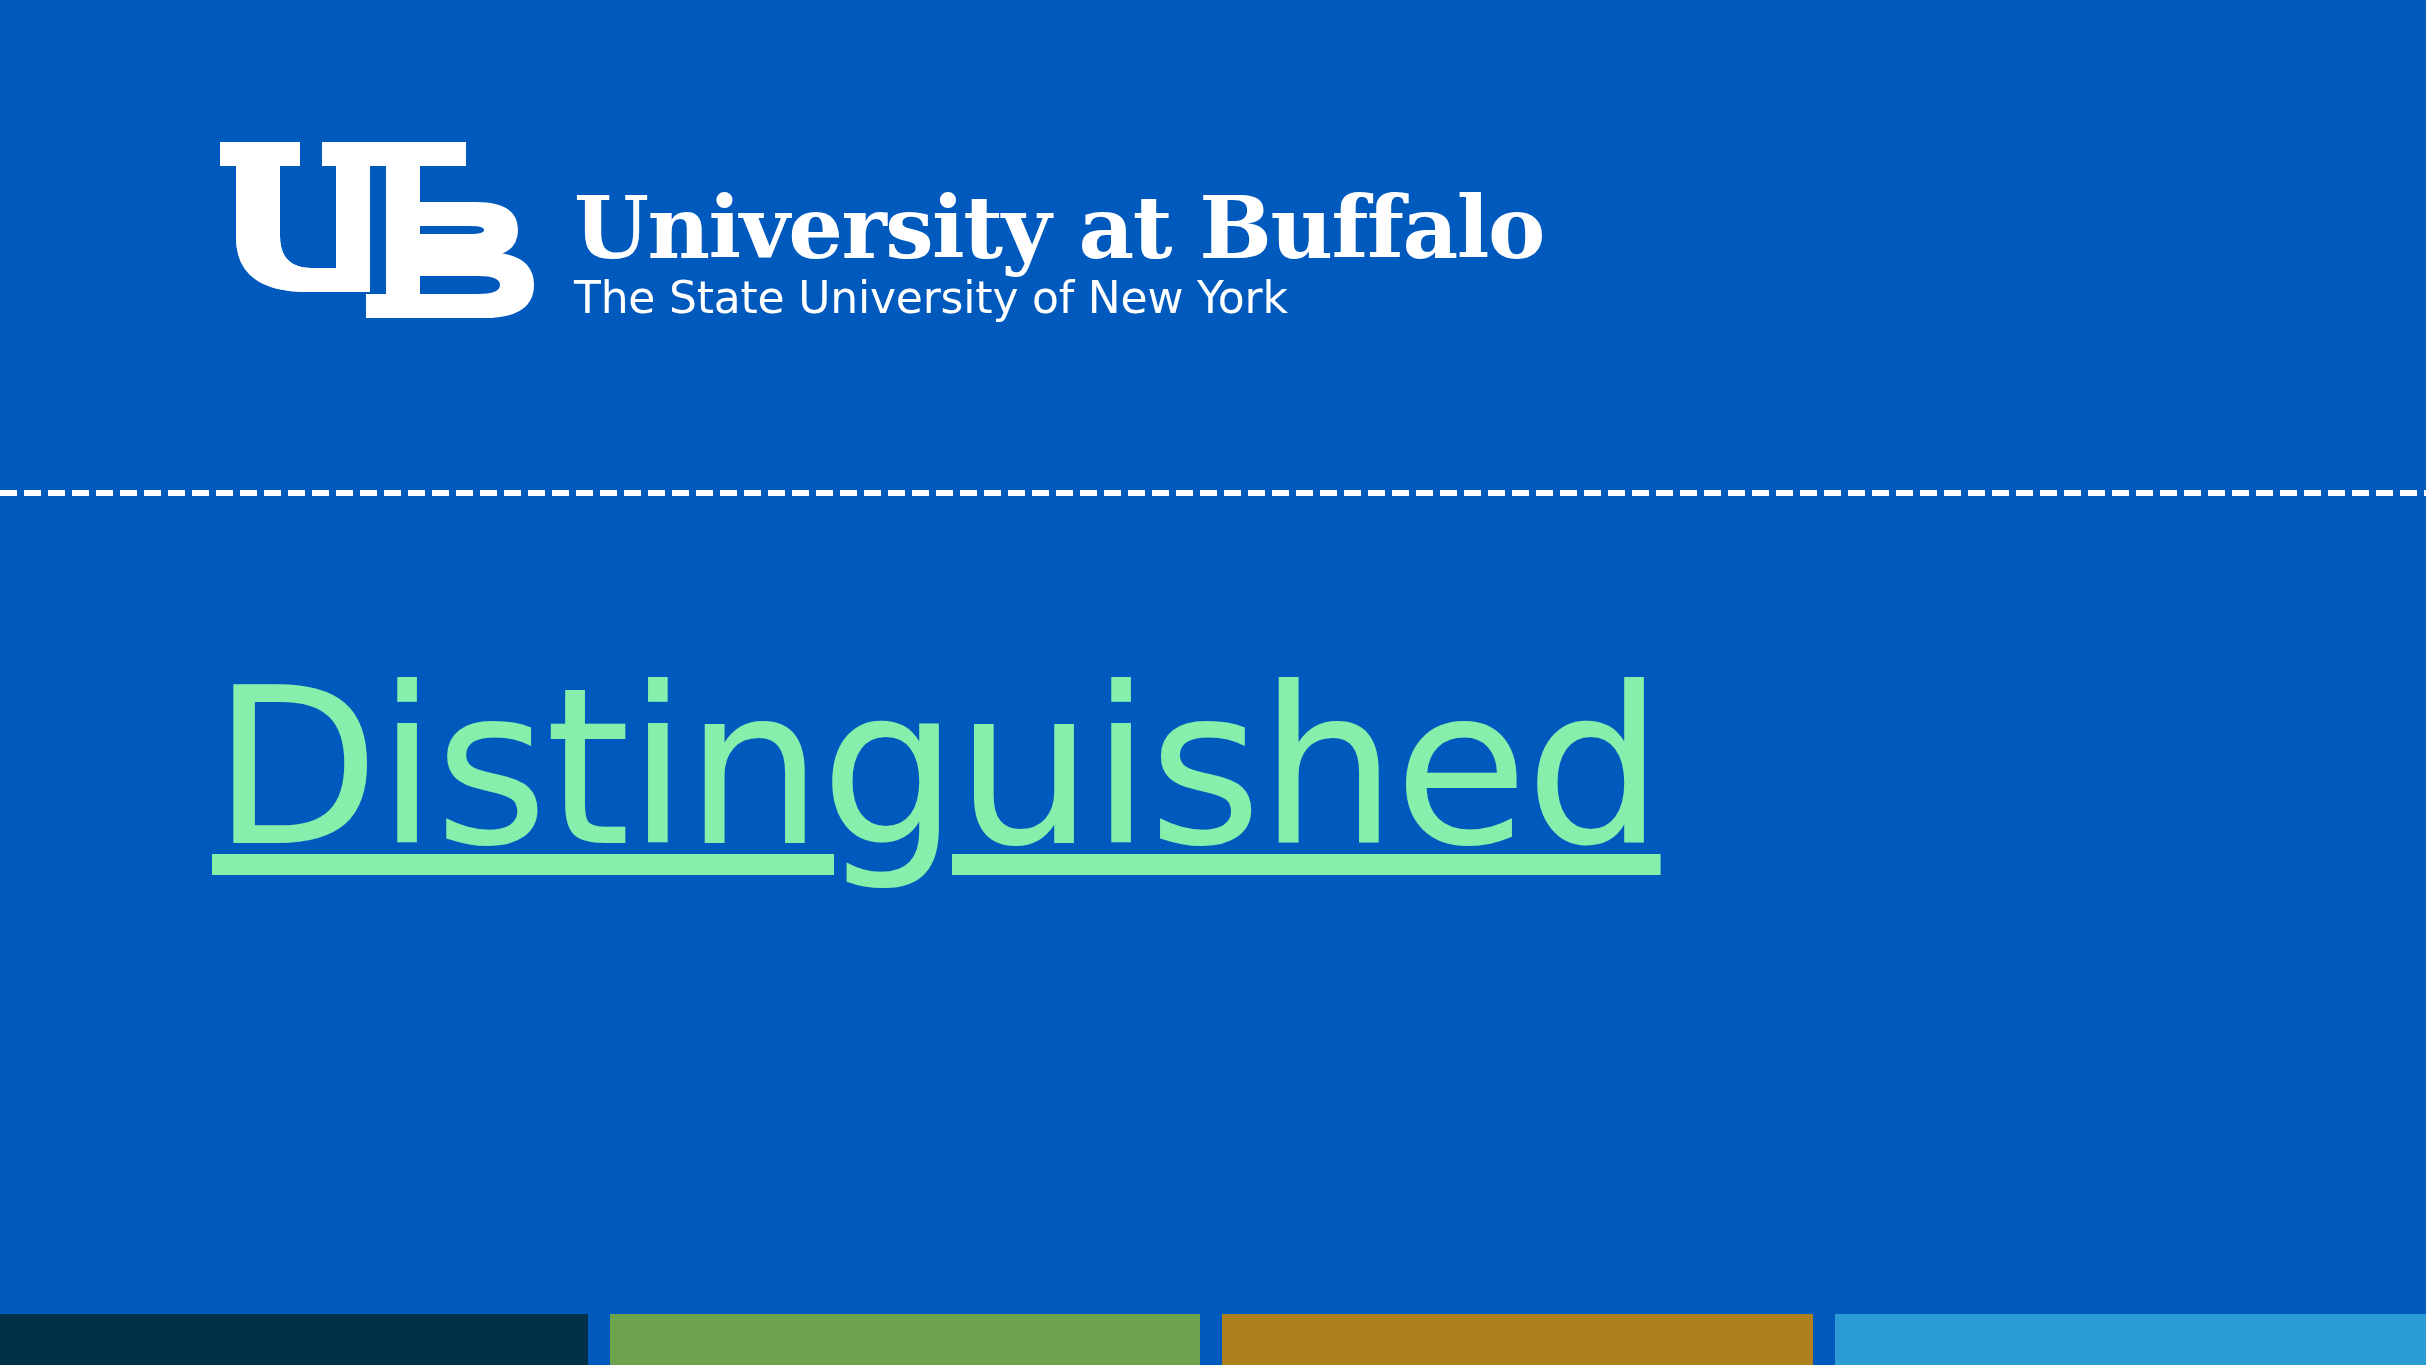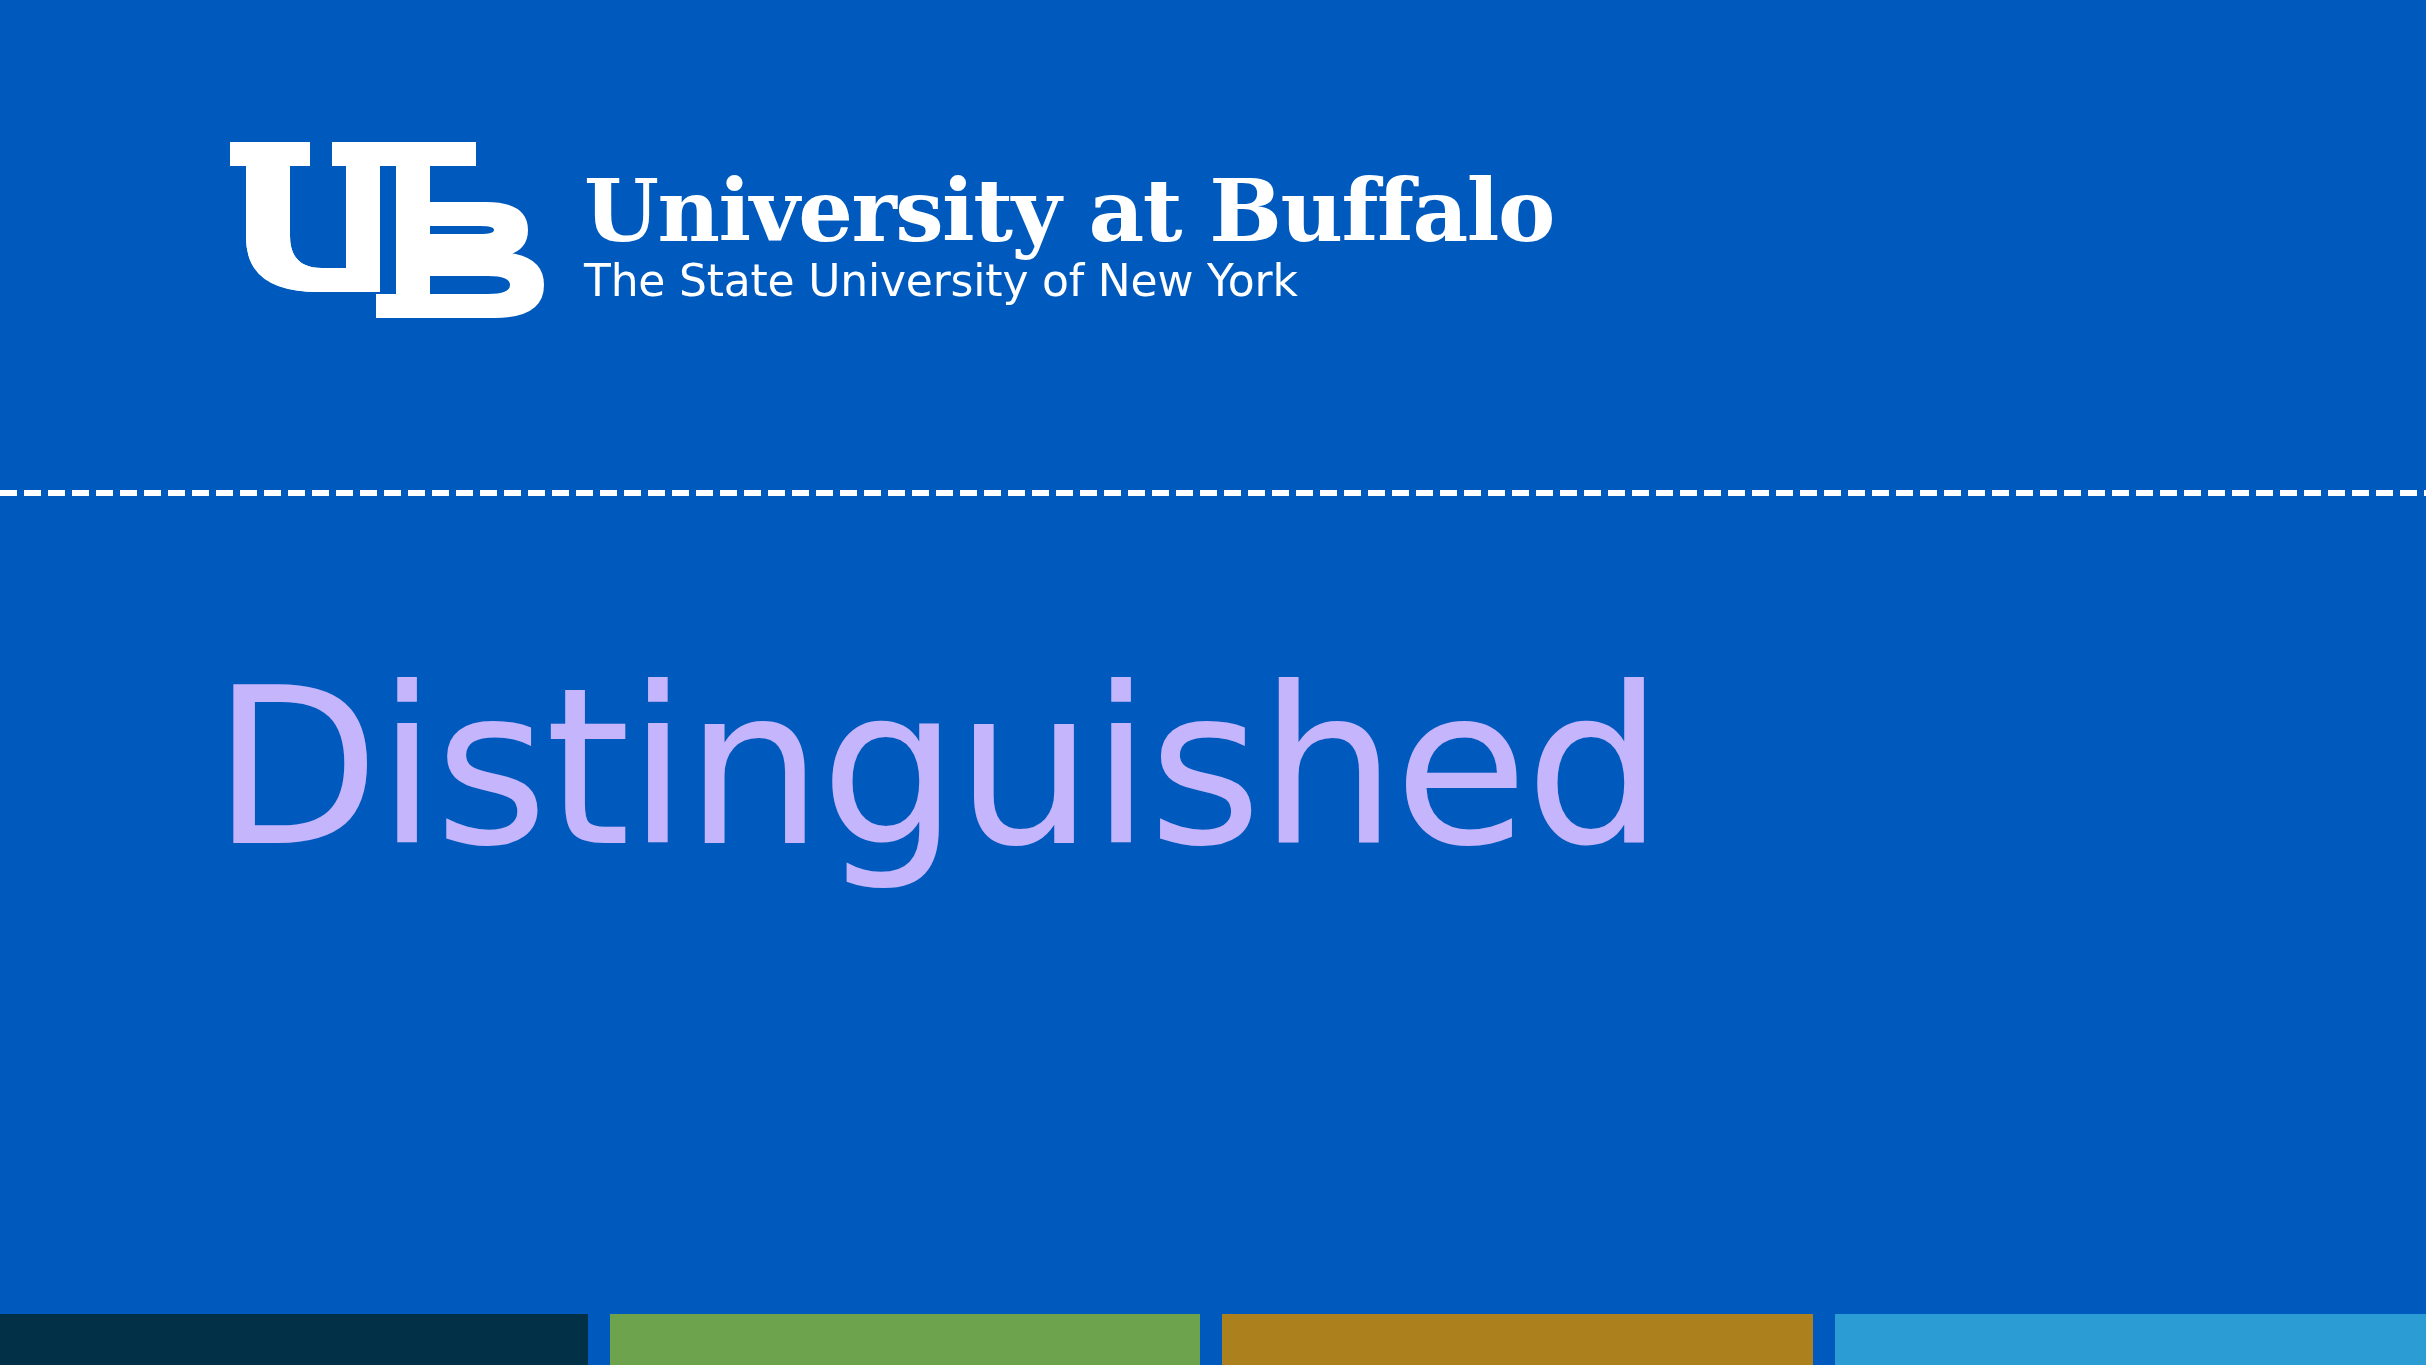--- a/index.html
+++ b/index.html
@@ -12,24 +12,24 @@
     width: 2426px;
     height: 1365px;
     background: #0059bd;
     overflow: hidden;
     font-family: "Liberation Sans", sans-serif;
   }
 
   
   #logo-lockup {
     position: absolute;
-    left: 228px;
+    left: 218px;
     top: 140px;
     display: flex;
-    align-items: center;
+    align-items: flex-end;
   }
   #ub-mark {
     width: 330px;
     height: 180px;
     flex: 0 0 auto;
     display: block;
   }
   #logo-wordmark-block {
     margin-left: 26px;
     padding-top: 10px;
@@ -75,23 +75,24 @@
     position: absolute;
     left: 212px;
     top: 628px;
     width: 1900px;
   }
   .headline-line {
     font-family: "DejaVu Sans", "Liberation Sans", sans-serif;
     font-weight: normal;
     font-size: 218px;
     line-height: 280px;
-    color: #c4b5fd;
+    color: #86efac;
     letter-spacing: -3px;
     white-space: nowrap;
+    text-decoration: underline;
   }
 
   
   #footer-bars {
     position: absolute;
     left: 0;
     bottom: 0;
     width: 2426px;
     height: 51px;
     display: flex;

